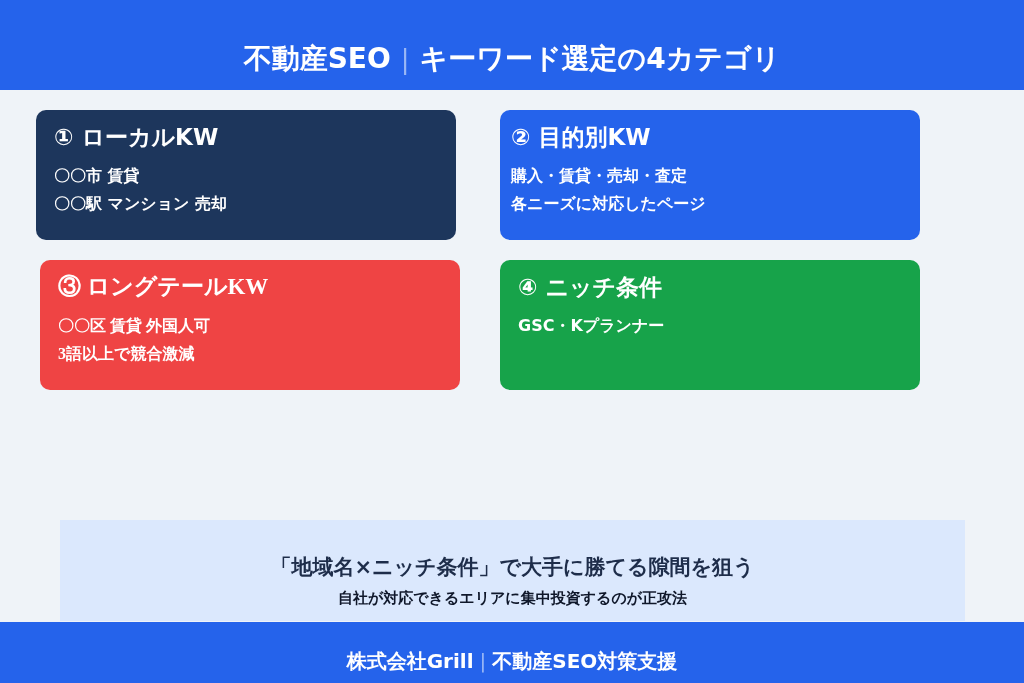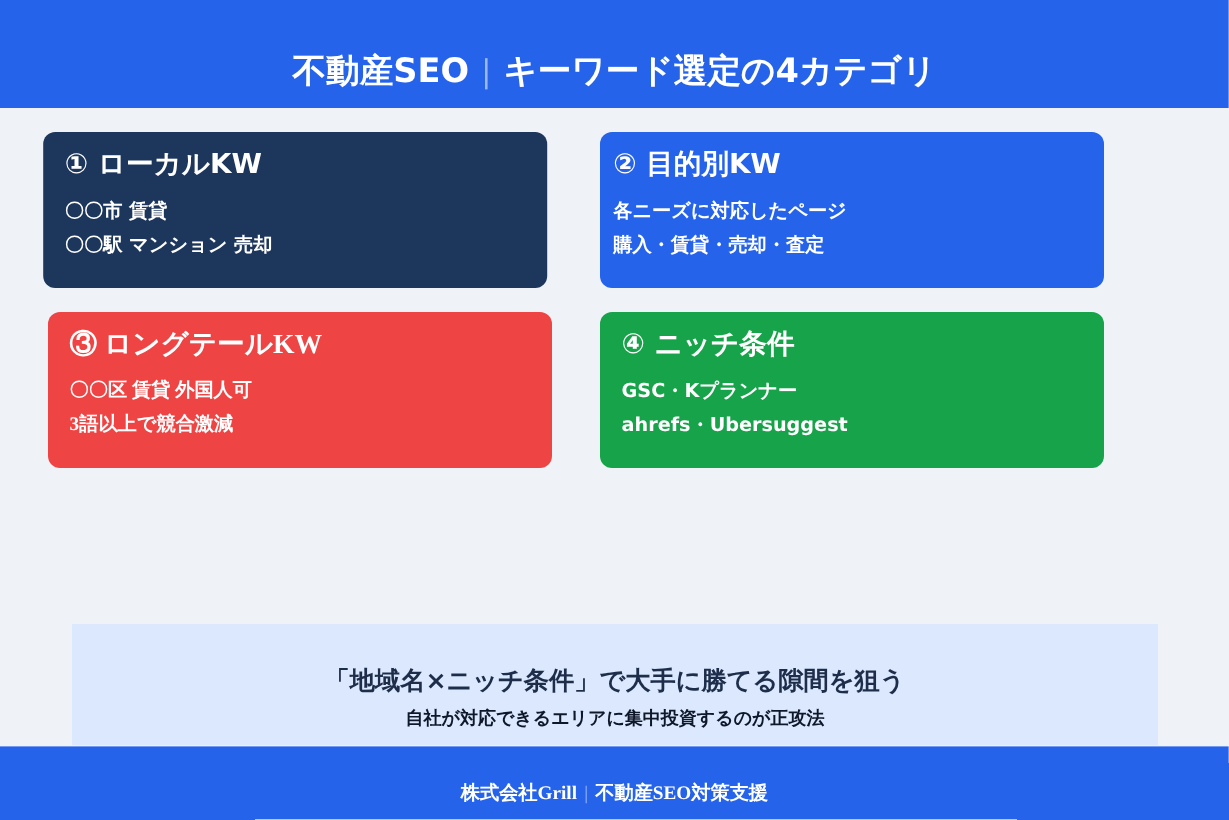--- a/index.html
+++ b/index.html
@@ -43,21 +43,21 @@
     .callout-sub {
       margin-top: 6px; font-size: 15px; font-weight: bold; color: #0f172a; line-height: 20px;
       white-space: nowrap;
     }
     .footer {
       position: absolute; left: 0; top: 622px; width: 1024px; height: 61px;
       background: #2563eb;
       display: flex; align-items: center; justify-content: center;
       padding-top: 18px;
     }
-    .footer-text { color: #ffffff; font-size: 16px; font-weight: bold; white-space: nowrap; font-family: Liberation Serif, serif; }
+    .footer-text { color: #ffffff; font-size: 20px; font-weight: bold; white-space: nowrap; }
     .footer-sep { color: #9bb8f5; font-weight: normal; margin: 0 6px; }
   </style>
 </head>
 <body>
 
 <div class="slide">
 
   <div class="header">
     <div class="header-title">
       <span>不動産SEO</span><span class="header-sep">|</span><span>キーワード選定の4カテゴリ</span>
@@ -68,38 +68,37 @@
     <div class="card-title">① ローカルKW</div>
     <div class="card-lines">
       <div class="card-line">〇〇市 賃貸</div>
       <div class="card-line">〇〇駅 マンション 売却</div>
     </div>
   </div>
 
   <div class="card c2" style="background:#2563eb;padding-left:11px;">
     <div class="card-title">② 目的別KW</div>
     <div class="card-lines">
+      <div class="card-line">購入・賃貸・売却・査定</div>
       <div class="card-line">各ニーズに対応したページ</div>
-      <div class="card-line">購入・賃貸・売却・査定</div>
     </div>
   </div>
 
   <div class="card c3" style="background:#ef4444;font-family:Liberation Serif, serif;">
     <div class="card-title">③ ロングテールKW</div>
     <div class="card-lines">
       <div class="card-line">〇〇区 賃貸 外国人可</div>
       <div class="card-line">3語以上で競合激減</div>
     </div>
   </div>
 
   <div class="card c4" style="background:#17a34a;">
     <div class="card-title">④ ニッチ条件</div>
     <div class="card-lines">
       <div class="card-line">GSC・Kプランナー</div>
-      <div class="card-line">ahrefs・Ubersuggest</div>
     </div>
   </div>
 
   <div class="callout">
     <div class="callout-main">「地域名×ニッチ条件」で大手に勝てる隙間を狙う</div>
     <div class="callout-sub">自社が対応できるエリアに集中投資するのが正攻法</div>
   </div>
 
   <div class="footer">
     <div class="footer-text">

